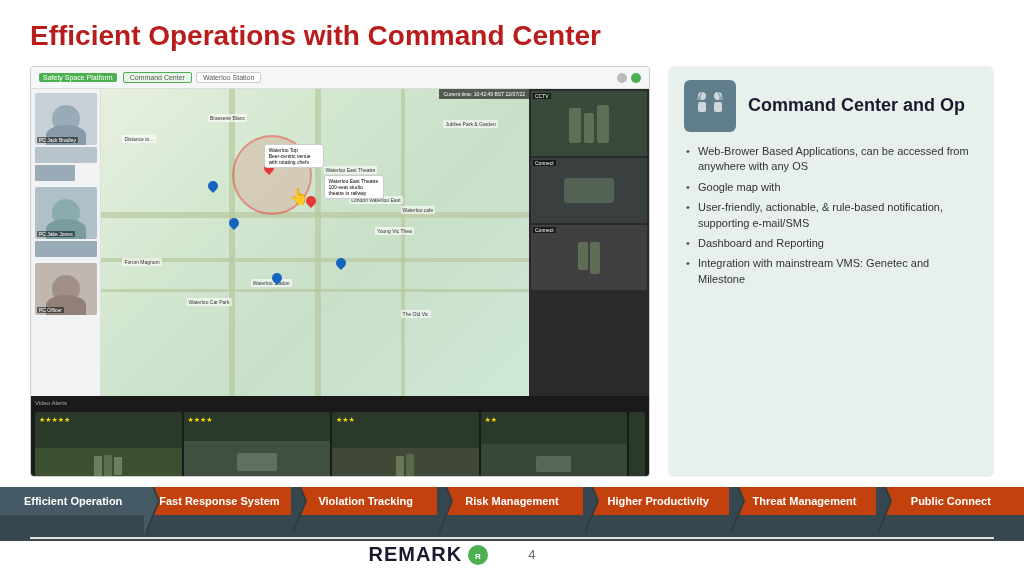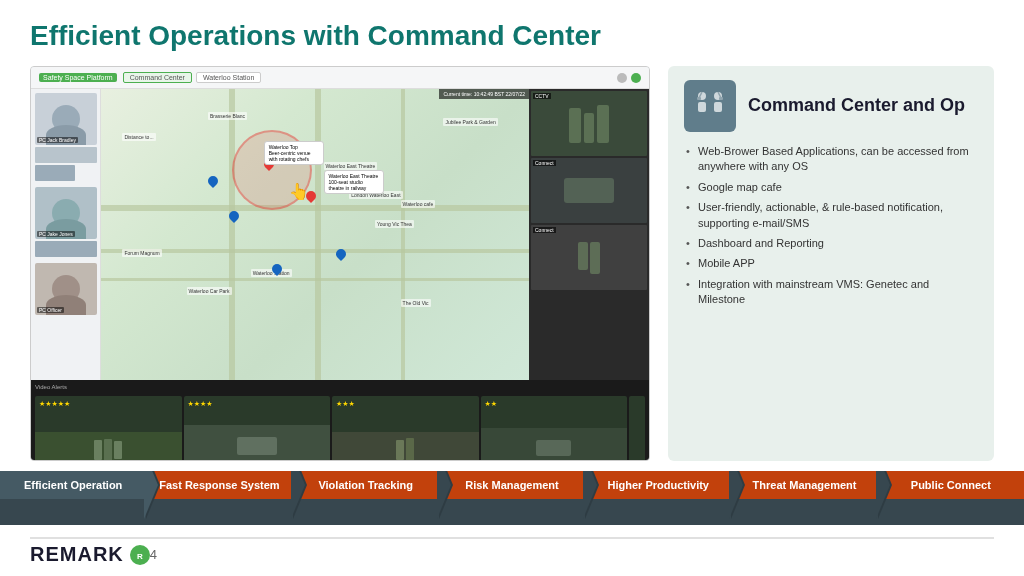--- a/index.html
+++ b/index.html
@@ -14,21 +14,21 @@
     .page {
       width: 1024px;
       height: 576px;
       padding: 20px 30px 10px 30px;
       display: flex;
       flex-direction: column;
     }
     .title {
       font-size: 28px;
       font-weight: 800;
-      color: #0f766e;
+      color: #b91c1c;
       margin-bottom: 14px;
     }
     .main-content {
       display: flex;
       gap: 18px;
       flex: 1;
       min-height: 0;
     }
     
     .screenshot-panel {
@@ -556,24 +556,23 @@
             <rect x="5" y="9" width="4" height="3" rx="1" fill="#90a4ae"></rect>
 
             <path d="M29 10 Q26 4 26 4" stroke="#90a4ae" stroke-width="1.5" fill="none"></path>
             <rect x="27" y="9" width="4" height="3" rx="1" fill="#90a4ae"></rect>
           </svg>
         </div>
         <div class="info-title">Command Center and Op</div>
       </div>
       <ul class="info-bullets">
         <li>Web-Brower Based Applications, can be accessed from anywhere with any OS</li>
-        <li>Google map cafe</li>
+        <li>Google map with</li>
         <li>User-friendly, actionable, &amp; rule-based notification, supporting e-mail/SMS</li>
         <li>Dashboard and Reporting</li>
-        <li>Mobile APP</li>
         <li>Integration with mainstream VMS: Genetec and Milestone</li>
       </ul>
     </div>
   </div>
 
   <div class="bottom-nav">
     <div class="nav-item active">
       <span>Efficient Operation</span>
     </div>
     <div class="nav-item">
@@ -589,21 +588,21 @@
       <span>Higher Productivity</span>
     </div>
     <div class="nav-item">
       <span>Threat Management</span>
     </div>
     <div class="nav-item">
       <span>Public Connect</span>
     </div>
   </div>
 
-  <div style="display:flex;align-items:center;justify-content:flex-start;padding:4px 0 0;border-top:2px solid #e0e0e0;margin-top:22px;">
+  <div style="display:flex;align-items:center;justify-content:center;padding:4px 0 0;border-top:2px solid #e0e0e0;margin-top:6px;gap:40px;">
     <div class="footer-logo">
       <span class="footer-logo-text">REMARK</span>
       <div class="footer-logo-circle">
         <svg width="14" height="14" viewBox="0 0 14 14">
           <circle cx="7" cy="7" r="6" fill="#4caf50"></circle>
           <text x="7" y="11" text-anchor="middle" font-size="8" font-weight="bold" fill="white">R</text>
         </svg>
       </div>
     </div>
     <div class="footer-page">4</div>

